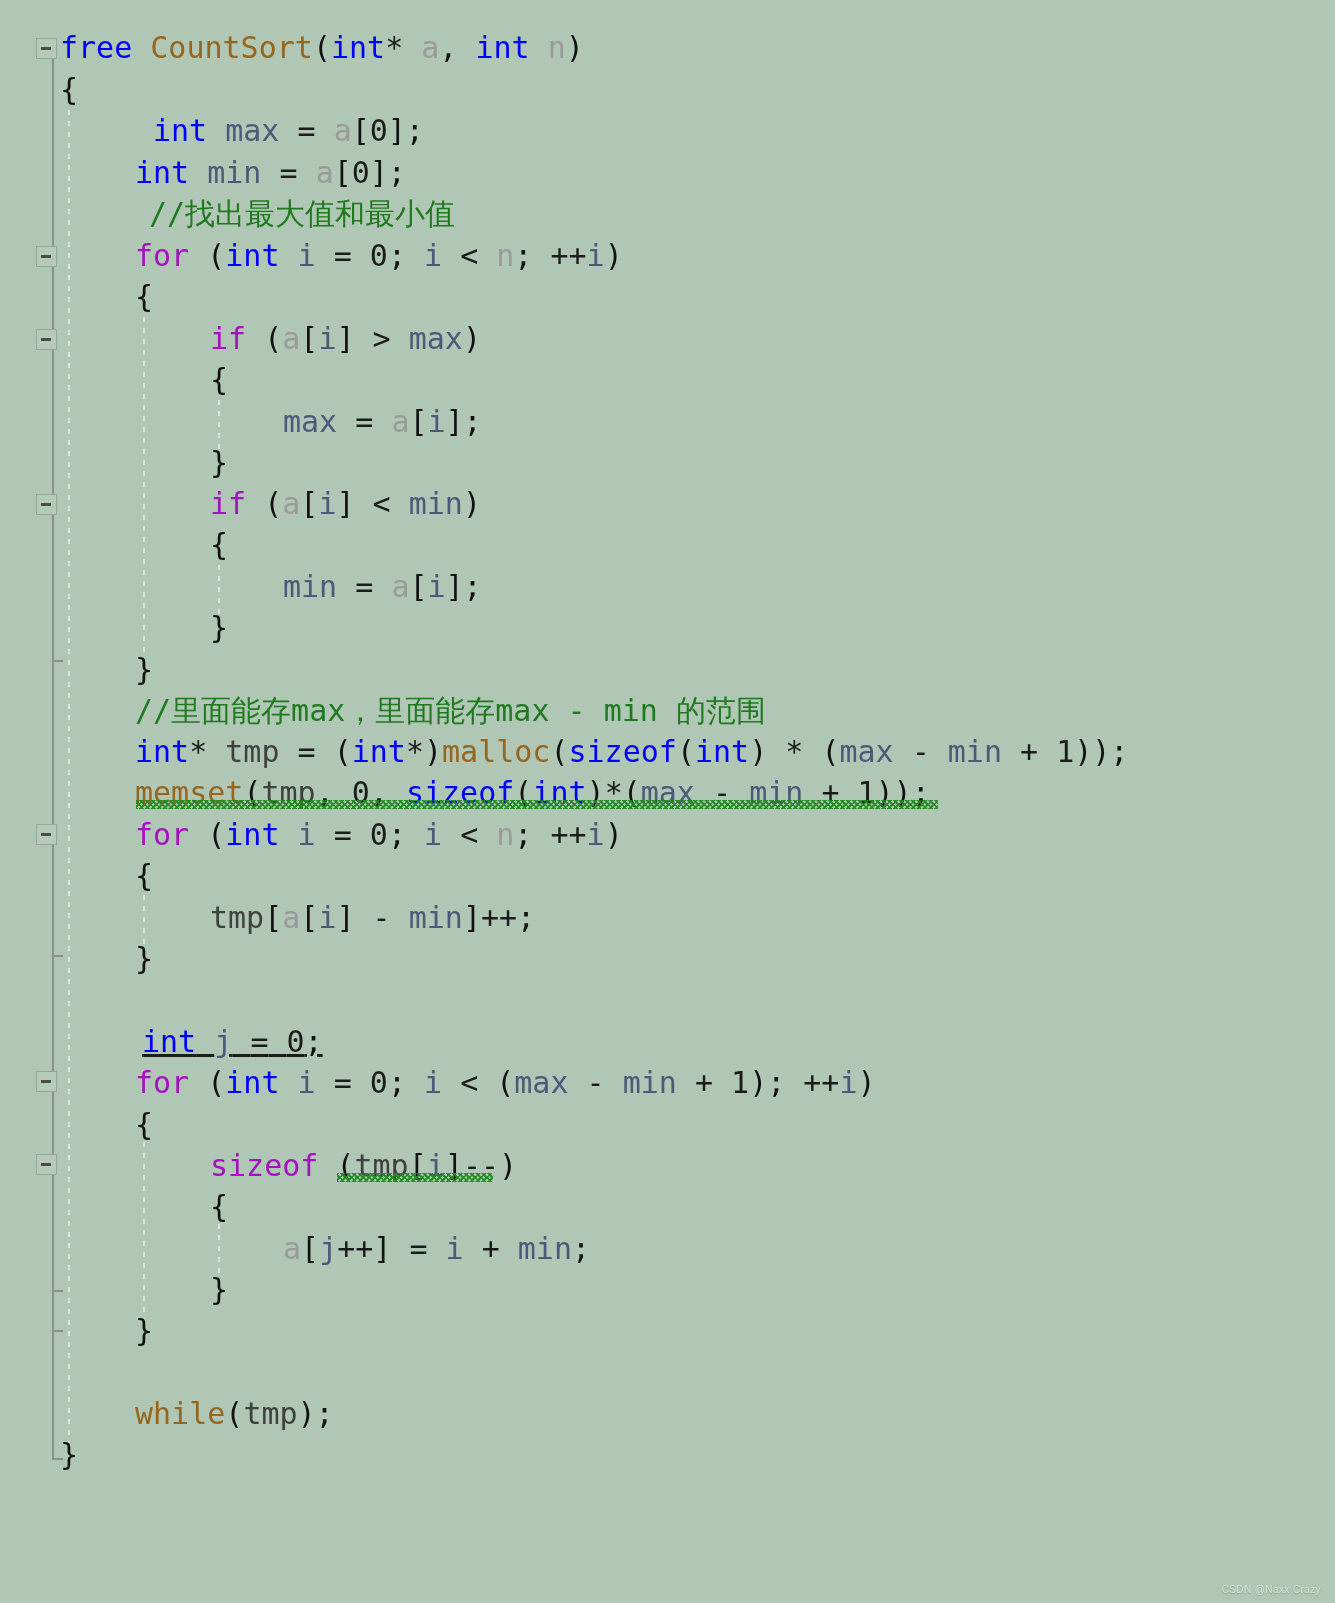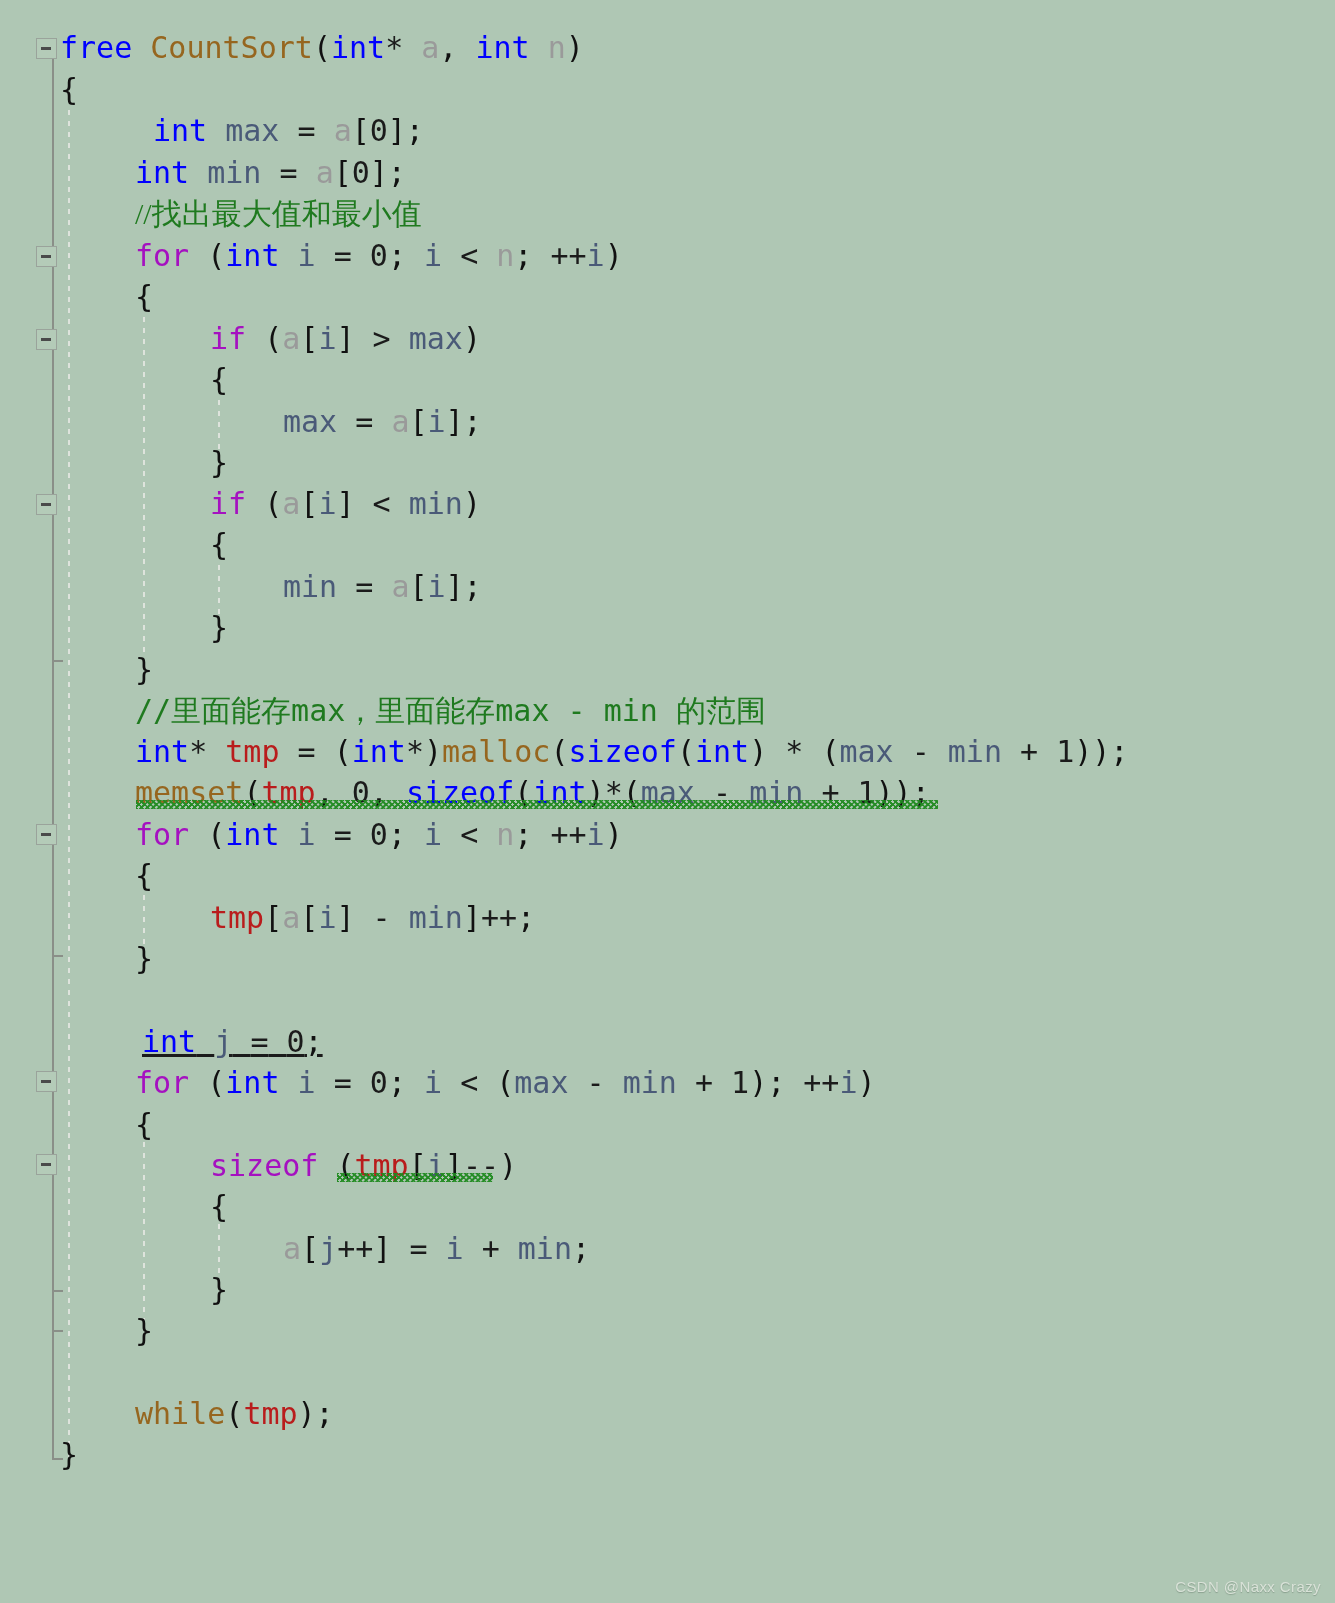--- a/index.html
+++ b/index.html
@@ -40,21 +40,21 @@
     left: 60px;
     white-space: pre;
   }
 
   
   .kw      { color: #0000ff; }              
   .ctl     { color: #a511c0; }              
   .fn      { color: #96661f; }              
   .param   { color: #9a9a9a; }              
   .var     { color: #4a5a78; }              
-  .varb    { color: #b91c1c; }              
+  .varb    { color: #404040; }              
   .num     { color: #1b1b1b; }
   .punc    { color: #111111; }
   .cmt     { color: #1f7a1f; }              
   .op      { color: #1b1b1b; }
 
   
   .squig {
     position: absolute;
     height: 9px;
     background-image:
@@ -112,21 +112,21 @@
     );
     opacity: 0.85;
   }
 
   
   #watermark {
     position: absolute;
     right: 14px;
     bottom: 8px;
     font-family: "Liberation Sans", sans-serif;
-    font-size: 15px;
+    font-size: 10px;
     color: #d9e2d8;
     letter-spacing: 0.4px;
     text-shadow: 0 1px 1px rgba(90,110,95,0.45);
     user-select: none;
   }
 </style>
 </head>
 <body>
 
 <div id="screen">
@@ -169,21 +169,21 @@
   <div id="code">
 
     <div class="line" style="top:27px;"><span class="code-text"><span class="kw">free</span> <span class="fn">CountSort</span><span class="punc">(</span><span class="kw">int</span><span class="op">*</span> <span class="param">a</span><span class="punc">,</span> <span class="kw">int</span> <span class="param">n</span><span class="punc">)</span></span></div>
 
     <div class="line" style="top:69px; left:0;"><span class="code-text" style="left:60px;"><span class="punc">{</span></span></div>
 
     <div class="line" style="top:110px;"><span class="code-text" style="left:153px;"><span class="kw">int</span> <span class="var">max</span> <span class="op">=</span> <span class="param">a</span><span class="punc">[</span><span class="num">0</span><span class="punc">];</span></span></div>
 
     <div class="line" style="top:152px;"><span class="code-text" style="left:135px;"><span class="kw">int</span> <span class="var">min</span> <span class="op">=</span> <span class="param">a</span><span class="punc">[</span><span class="num">0</span><span class="punc">];</span></span></div>
 
-    <div class="line" style="top:193px;"><span class="code-text cmt" style="left:135px;font-family:Liberation Serif, serif;">//找出最大值和最小值</span></div>
+    <div class="line" style="top:193px;"><span class="code-text cmt" style="left:149px;">//找出最大值和最小值</span></div>
 
     <div class="line" style="top:235px;"><span class="code-text" style="left:135px;"><span class="ctl">for</span> <span class="punc">(</span><span class="kw">int</span> <span class="var">i</span> <span class="op">=</span> <span class="num">0</span><span class="punc">;</span> <span class="var">i</span> <span class="op">&lt;</span> <span class="param">n</span><span class="punc">;</span> <span class="op">++</span><span class="var">i</span><span class="punc">)</span></span></div>
 
     <div class="line" style="top:276px;"><span class="code-text" style="left:135px;"><span class="punc">{</span></span></div>
 
     <div class="line" style="top:318px;"><span class="code-text" style="left:210px;"><span class="ctl">if</span> <span class="punc">(</span><span class="param">a</span><span class="punc">[</span><span class="var">i</span><span class="punc">]</span> <span class="op">&gt;</span> <span class="var">max</span><span class="punc">)</span></span></div>
 
     <div class="line" style="top:359px;"><span class="code-text" style="left:210px;"><span class="punc">{</span></span></div>
 
     <div class="line" style="top:401px;"><span class="code-text" style="left:283px;"><span class="var">max</span> <span class="op">=</span> <span class="param">a</span><span class="punc">[</span><span class="var">i</span><span class="punc">];</span></span></div>

